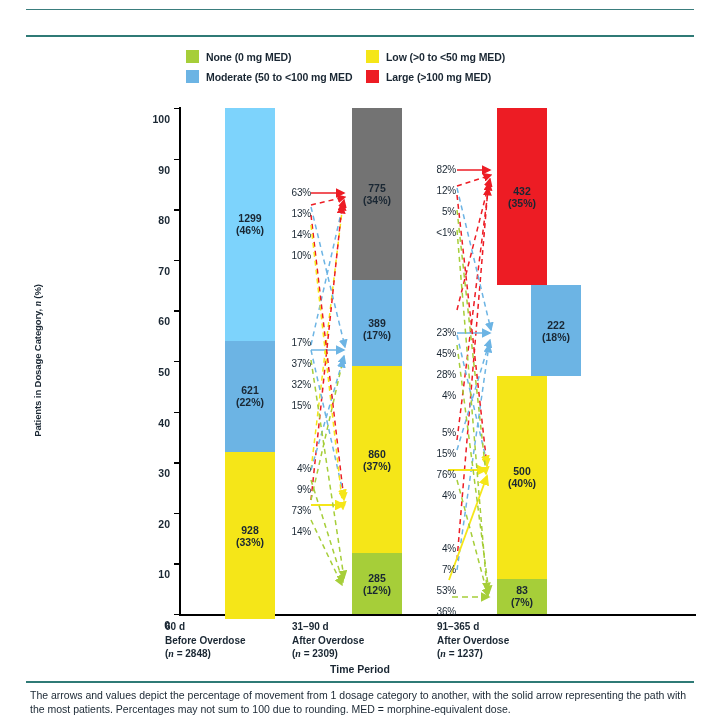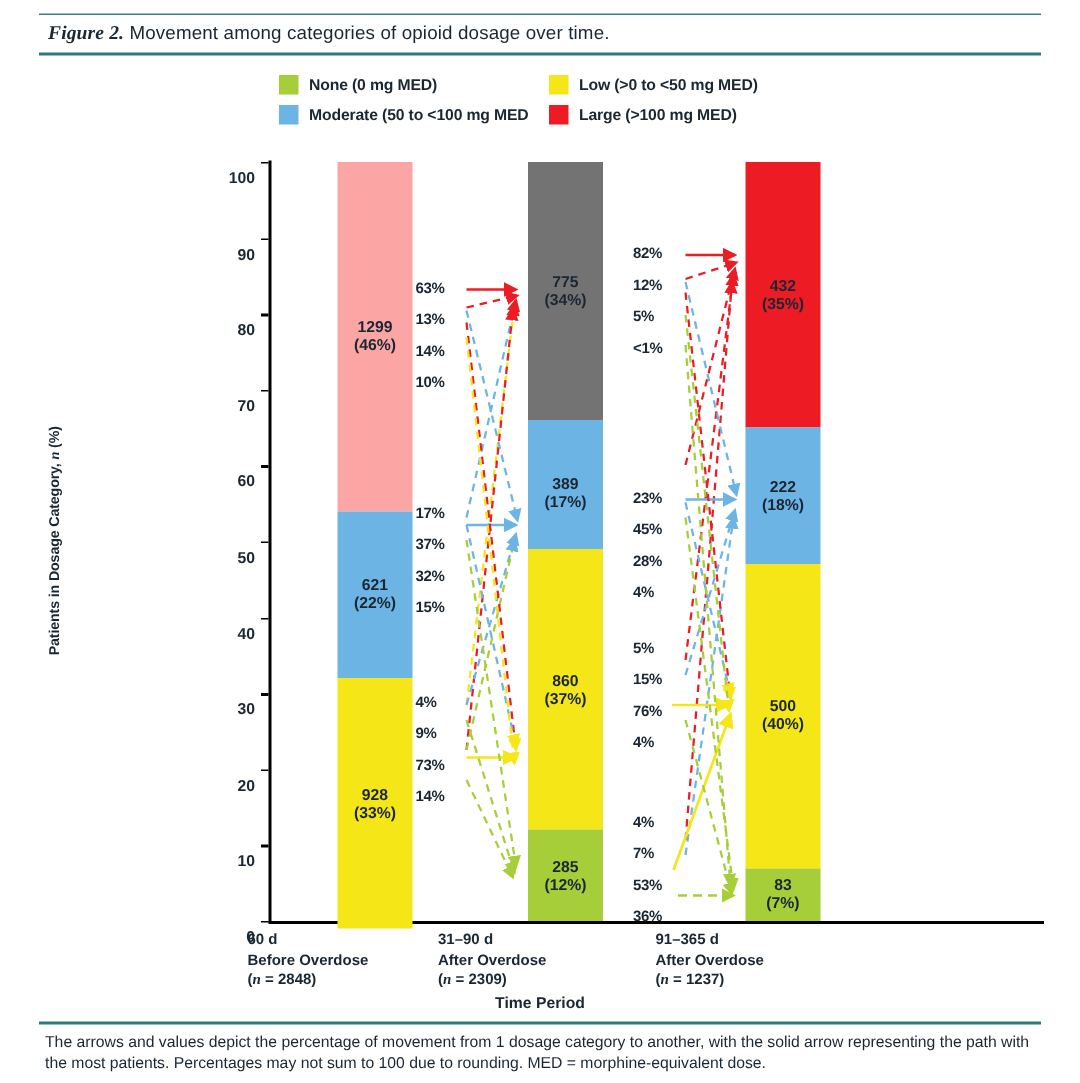--- a/index.html
+++ b/index.html
@@ -38,43 +38,39 @@
           transform:rotate(-90deg);font-size:9.5px;font-weight:700;letter-spacing:-.1px;}
   #ylabel .it{font-family:"Liberation Serif", serif;font-style:italic;}
 
   
   .bar{position:absolute;width:50px;}
   .seg{position:absolute;left:0;width:100%;display:flex;flex-direction:column;
        align-items:center;justify-content:center;}
   .seg .v1,.seg .v2{font-size:10.5px;font-weight:700;line-height:12px;color:#1a2733;}
 
   
-  .pct{position:absolute;font-size:10px;font-weight:700;width:34px;text-align:left;letter-spacing:-.2px;}
+  .pct{position:absolute;font-size:10px;font-weight:400;width:34px;text-align:right;letter-spacing:-.2px;}
 
   
   .xlab{position:absolute;width:170px;text-align:left;font-size:10px;font-weight:700;line-height:13.5px;}
   .xlab .it{font-family:"Liberation Serif", serif;font-style:italic;}
   #xaxis-title{position:absolute;top:663px;left:275px;width:170px;text-align:center;font-size:10.5px;font-weight:700;}
 
   
   #foot-rule{position:absolute;left:26px;top:681px;width:668px;height:1.6px;background:#2f7a76;}
   #footnote{position:absolute;left:30px;top:688px;width:662px;font-size:10.5px;line-height:14px;color:#1a2733;}
 
   svg.flow{position:absolute;left:0;top:0;width:720px;height:722px;pointer-events:none;}
 </style>
 </head>
 <body>
 
 <div class="fig-wrap">
 
   <div id="title-rule-top"></div>
-  <div id="fig-title">
-    <span class="figlabel">Figure 2.</span>
-    <span>Movement among categories of opioid dosage over time.</span>
-  </div>
   <div id="title-rule-bot"></div>
 
   <div id="legend">
     <div class="legend-row">
       <div class="legend-item col1">
         <span class="legend-swatch" style="background:#A6CE39"></span>
         <span class="legend-label">None (0 mg MED)</span>
       </div>
       <div class="legend-item">
         <span class="legend-swatch" style="background:#F5E618"></span>
@@ -181,21 +177,21 @@
       <path d="M457,210 L486,474" stroke="#A6CE39" stroke-width="1.5" fill="none" stroke-dasharray="5,4" marker-end="url(#hY)"></path>
 
       <path d="M452,597 L489,597" stroke="#A6CE39" stroke-width="1.6" fill="none" stroke-dasharray="6,4" marker-end="url(#hG)"></path>
       <path d="M457,345 L489,593" stroke="#A6CE39" stroke-width="1.5" fill="none" stroke-dasharray="5,4" marker-end="url(#hG)"></path>
       <path d="M457,480 L488,596" stroke="#A6CE39" stroke-width="1.5" fill="none" stroke-dasharray="5,4" marker-end="url(#hG)"></path>
       <path d="M457,230 L487,590" stroke="#A6CE39" stroke-width="1.5" fill="none" stroke-dasharray="5,4" marker-end="url(#hG)"></path>
     </svg>
 
     <div id="bars-host">
         <div class="bar" style="left: 225px; top: 108px; height: 506px;">
-          <div class="seg" style="background: #fca5a5; top: 0px; height: 232.76px;">
+          <div class="seg" style="background: #7dd3fc; top: 0px; height: 232.76px;">
             <div class="v1">1299</div>
             <div class="v2">(46%)</div>
           </div>
           <div class="seg" style="background: rgb(108, 180, 228); top: 232.76px; height: 111.32px;">
             <div class="v1">621</div>
             <div class="v2">(22%)</div>
           </div>
           <div class="seg" style="background: rgb(245, 230, 24); top: 344.08px; height: 166.98px;">
             <div class="v1">928</div>
             <div class="v2">(33%)</div>
@@ -217,21 +213,21 @@
           <div class="seg" style="background: rgb(166, 206, 57); top: 445.28px; height: 60.72px;">
             <div class="v1">285</div>
             <div class="v2">(12%)</div>
           </div>
         </div>
         <div class="bar" style="left: 497px; top: 108px; height: 506px; text-decoration: underline;">
           <div class="seg" style="background: rgb(237, 28, 36); top: 0px; height: 177.1px;">
             <div class="v1">432</div>
             <div class="v2">(35%)</div>
           </div>
-          <div class="seg" style="background: rgb(108, 180, 228); top: 177.1px; height: 91.08px;">
+          <div class="seg" style="background: rgb(108, 180, 228); top: 177.1px; height: 91.08px; margin-left: 34px;">
             <div class="v1">222</div>
             <div class="v2">(18%)</div>
           </div>
           <div class="seg" style="background: rgb(245, 230, 24); top: 268.18px; height: 202.4px;">
             <div class="v1">500</div>
             <div class="v2">(40%)</div>
           </div>
           <div class="seg" style="background: rgb(166, 206, 57); top: 470.58px; height: 35.42px;">
             <div class="v1">83</div>
             <div class="v2">(7%)</div>

